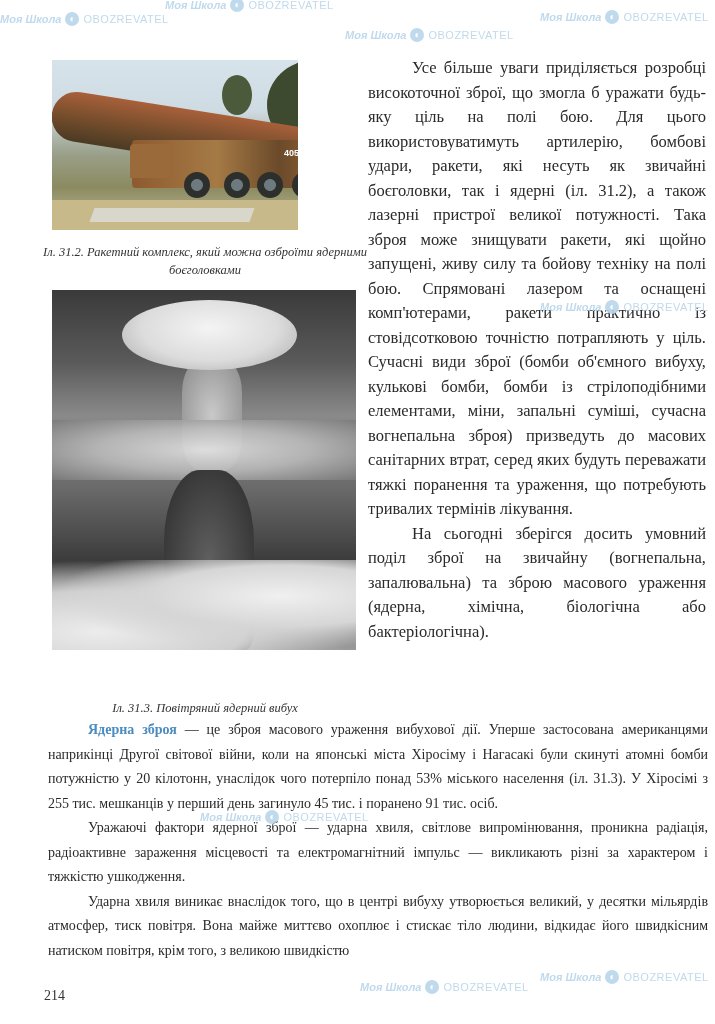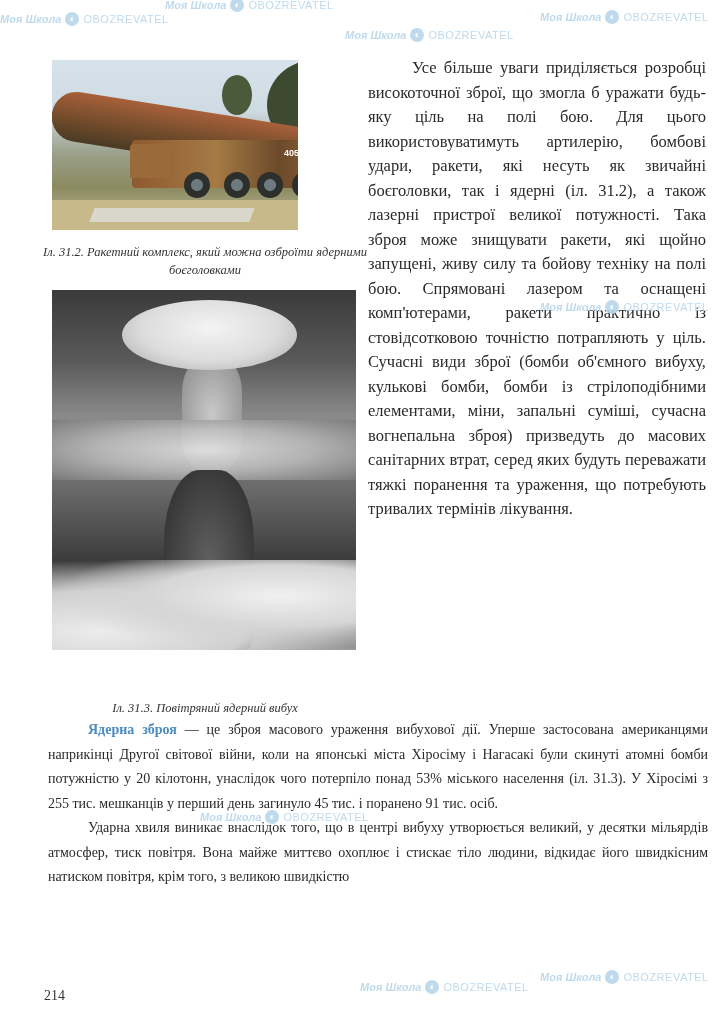--- a/index.html
+++ b/index.html
@@ -130,20 +130,22 @@
   <div class="cloudband"></div>
   <div class="smoke"></div>
   <div class="bottomcloud"></div>
 </div>
 <div class="cap cap2">
   <div>Іл. 31.3. Повітряний ядерний вибух</div>
 </div>
 
 <div class="col" style="top:56px;">
   <p class="indent">Усе більше уваги приділяється розробці високоточної зброї, що змогла б уражати будь-яку ціль на полі бою. Для цього використовуватимуть артилерію, бомбові удари, ракети, які несуть як звичайні боєголовки, так і ядерні (іл. 31.2), а також лазерні пристрої великої потужності. Така зброя може знищувати ракети, які щойно запущені, живу силу та бойову техніку на полі бою. Спрямовані лазером та оснащені комп'ютерами, ракети практично із стовідсотковою точністю потрапляють у ціль. Сучасні види зброї (бомби об'ємного вибуху, кулькові бомби, бомби із стрілоподібними елементами, міни, запальні суміші, сучасна вогнепальна зброя) призведуть до масових санітарних втрат, серед яких будуть переважати тяжкі поранення та ураження, що потребують тривалих термінів лікування.</p>
+  <p class="indent">На сьогодні зберігся досить умовний поділ зброї на звичайну (вогнепальна, запалювальна) та зброю масового ураження (ядерна, хімічна, біологічна або бактеріологічна).</p>
 </div>
 
 <div class="full" style="top:718px;">
   <p><span class="term">Ядерна зброя</span><span> — це зброя масового ураження вибухової дії. Уперше застосована американцями наприкінці Другої світової війни, коли на японські міста Хіросіму і Нагасакі були скинуті атомні бомби потужністю у 20 кілотонн, унаслідок чого потерпіло понад 53% міського населення (іл. 31.3). У Хіросімі з 255 тис. мешканців у перший день загинуло 45 тис. і поранено 91 тис. осіб.</span></p>
+  <p>Уражаючі фактори ядерної зброї — ударна хвиля, світлове випромінювання, проникна радіація, радіоактивне зараження місцевості та електромагнітний імпульс — викликають різні за характером і тяжкістю ушкодження.</p>
   <p>Ударна хвиля виникає внаслідок того, що в центрі вибуху утворюється великий, у десятки мільярдів атмосфер, тиск повітря. Вона майже миттєво охоплює і стискає тіло людини, відкидає його швидкісним натиском повітря, крім того, з великою швидкістю</p>
 </div>
 
 <div class="pagenum">214</div>
 
 </body></html>

